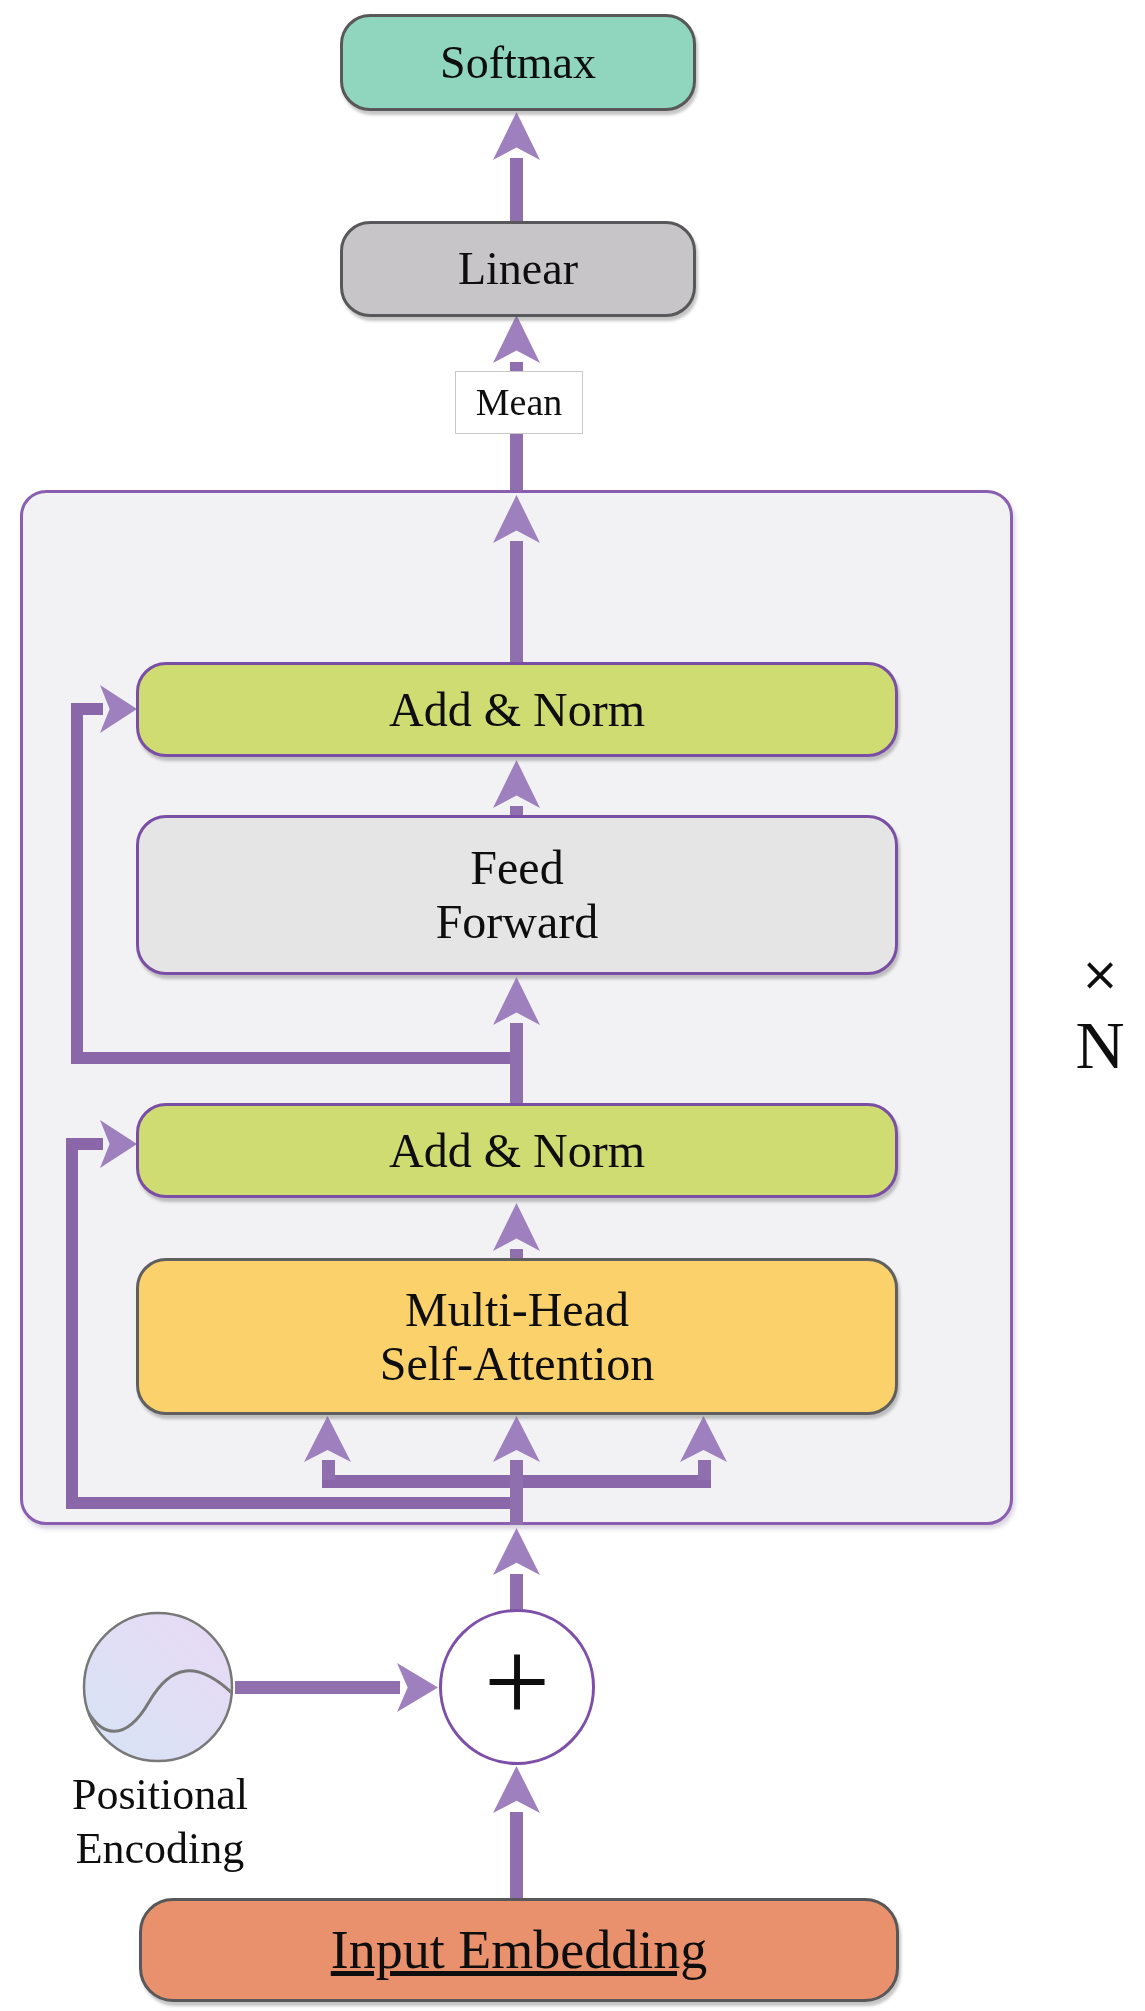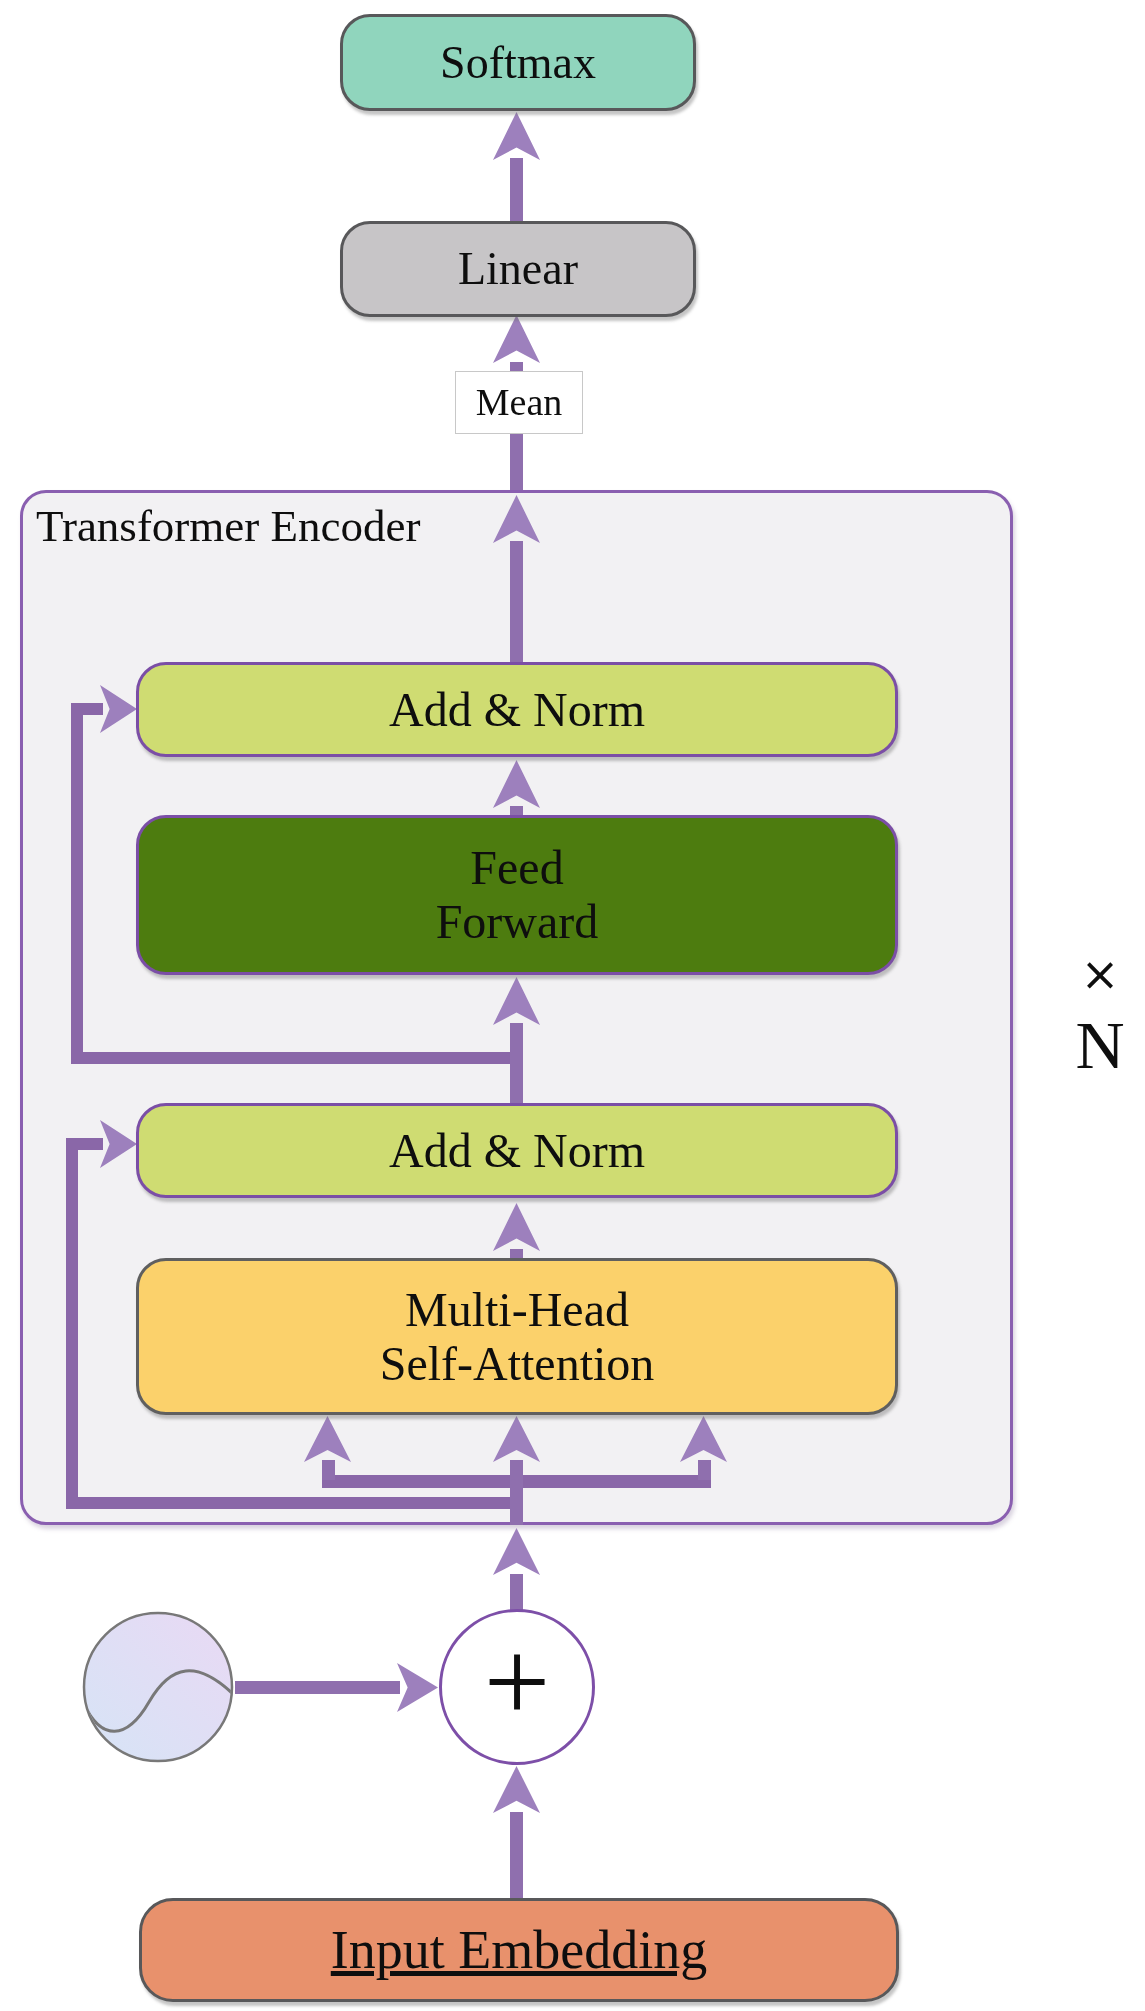--- a/index.html
+++ b/index.html
@@ -52,21 +52,20 @@
   #repeat-badge{position:absolute;left:1052px;top:948px;width:96px;text-align:center;}
   #times-symbol{display:block;font-family:"DejaVu Sans","Liberation Sans",sans-serif;font-size:46px;line-height:52px;}
   #n-symbol{display:block;font-size:68px;line-height:74px;margin-top:8px;}
 </style>
 </head>
 <body>
 
 <div id="canvas">
 
   <div id="encoder-box"></div>
-  <div id="encoder-label" class="abs">Transformer Encoder</div>
 
   <div class="thick" style="left:71px;top:703px;width:12px;height:361px;"></div>
   <div class="thick" style="left:71px;top:1052px;width:452px;height:12px;"></div>
   <div class="thick" style="left:77px;top:703px;width:26px;height:12px;"></div>
   <div class="ah-right" style="left:100px;top:685px;width:37px;height:48px;"></div>
 
   <div class="thick" style="left:66px;top:1138px;width:12px;height:371px;"></div>
   <div class="thick" style="left:66px;top:1497px;width:457px;height:12px;"></div>
   <div class="thick" style="left:72px;top:1138px;width:31px;height:12px;"></div>
   <div class="ah-right" style="left:100px;top:1120px;width:37px;height:48px;"></div>
@@ -102,21 +101,21 @@
 
   <div class="stem" style="left:510px;top:1812px;width:13px;height:87px;"></div>
   <div class="ah-up" style="left:493px;top:1766px;width:47px;height:47px;"></div>
 
   <div class="stem" style="left:235px;top:1681px;width:165px;height:13px;"></div>
   <div class="ah-right" style="left:397px;top:1663px;width:41px;height:49px;"></div>
 
   <div class="box" id="addnorm1" style="background:#cfdc72;">
     <span class="lbl">Add &amp; Norm</span>
   </div>
-  <div class="box" id="feedforward" style="background:#4d7c0f;">
+  <div class="box" id="feedforward" style="background:#e5e5e5;">
     <span class="lbl">
       <span>Feed</span><br>
       <span>Forward</span>
     </span>
   </div>
   <div class="box" id="addnorm2" style="background:#cfdc72;">
     <span class="lbl">Add &amp; Norm</span>
   </div>
   <div class="box" id="mhsa" style="background:#fbd16b;">
     <span class="lbl">
@@ -151,19 +150,23 @@
           <stop offset="1" stop-color="#e9d9f4"></stop>
         </linearGradient>
         <clipPath id="peClip">
             <circle cx="77" cy="77" r="73"></circle>
           </clipPath>
       </defs>
       <circle cx="77" cy="77" r="74" fill="url(#peGrad)" stroke="#787878" stroke-width="2.5"></circle>
       <path d="M2 92 C 20 132, 46 130, 68 92 C 90 54, 116 50, 152 84" fill="none" stroke="#787878" stroke-width="3" clip-path="url(#peClip)"></path>
     </svg>
   </div>
+  <div id="pe-label">
+    <span>Positional</span><br>
+    <span>Encoding</span>
+  </div>
 
   <div id="repeat-badge">
     <span id="times-symbol">×</span>
     <span id="n-symbol">N</span>
   </div>
 
 </div>
 
 </body></html>

